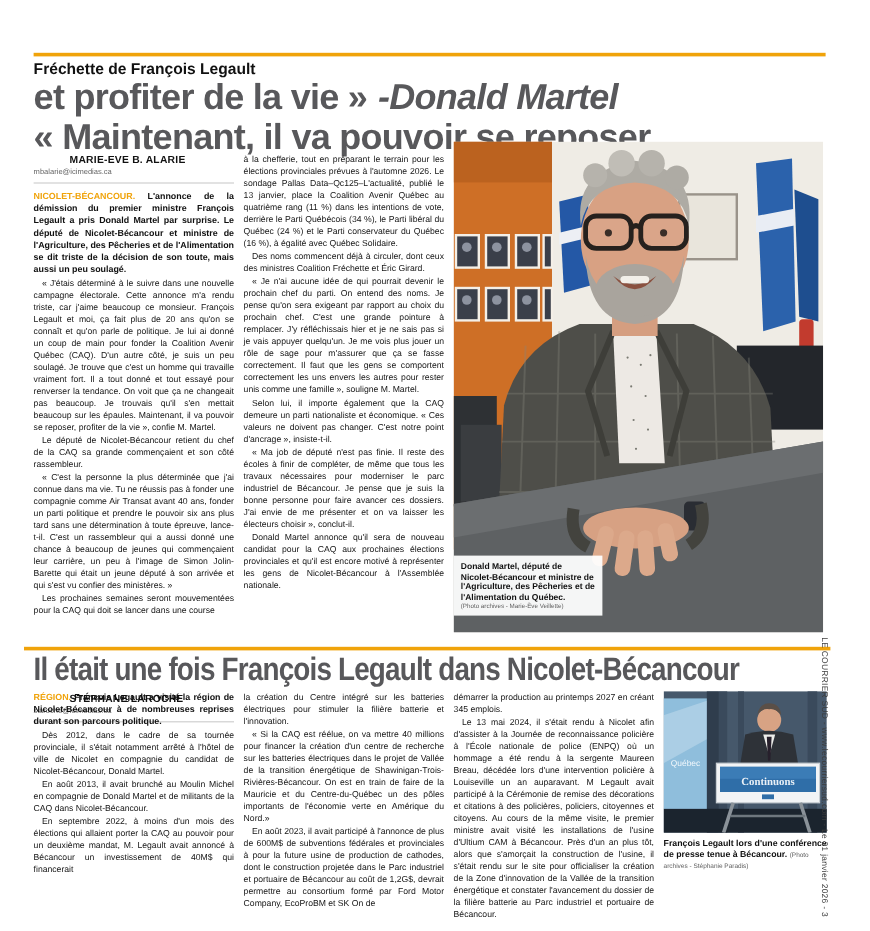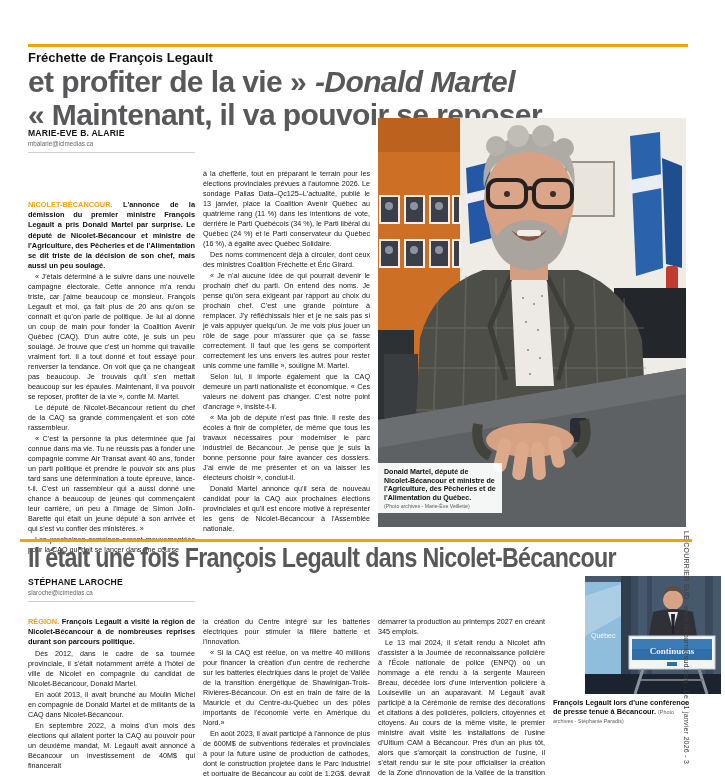--- a/index.html
+++ b/index.html
@@ -8,35 +8,35 @@
   .accent-rule{position:absolute;height:3px;background:#F0A30A;}
   .rule-top{left:28px;top:44px;width:660px;}
   .rule-mid{left:20px;top:539px;width:672px;}
   .kicker{position:absolute;left:28px;top:50px;font-size:13px;font-weight:bold;color:#111;}
   .headline{position:absolute;left:28px;top:65px;margin:0;font-size:30px;line-height:33px;
             font-weight:bold;color:#58585B;letter-spacing:-0.6px;white-space:nowrap;}
   .headline .attr{font-style:italic;margin-left:9px;}
   .byline-block{position:absolute;width:167px;}
   .bb-top{left:28px;top:128px;}
   .bb-bottom{left:28px;top:577px;}
-  .byline{font-size:8.6px;font-weight:bold;letter-spacing:0.2px;color:#111;}
+  .byline{font-size:8.6px;font-weight:bold;letter-spacing:0.2px;color:#111;margin-left:30px;}
   .email{font-size:6.3px;color:#666;margin-top:2px;}
   .byline-sep{border:0;border-top:1px solid #cfcfcf;margin:5px 0 0;}
-  .col{position:absolute;width:167px;margin-top:41px;}
+  .col{position:absolute;width:167px;}
   .col p{margin:0 0 1px;font-size:7.2px;line-height:10px;text-align:justify;
          text-indent:7px;color:#161616;}
   .col p.cont,.col p.lead{text-indent:0;}
   .col p.lead{font-weight:bold;font-size:7.4px;line-height:10.2px;color:#101010;}
   .loc-tag{color:#F0A30A;font-weight:bold;}
   .c1{left:28px;top:159px;}
   .c2{left:203px;top:128px;}
   .bc1{left:28px;top:576px;}
   .bc2{left:203px;top:576px;}
   .bc3{left:378px;top:576px;}
-  figure{margin:0;padding-left:32px;}
+  figure{margin:0;}
   .photo-martel{position:absolute;left:378px;top:118px;width:308px;height:409px;}
   .photo-martel svg{position:absolute;left:0;top:0;}
   .caption-box{position:absolute;left:0;bottom:14px;width:112px;background:rgba(255,255,255,0.94);
                padding:5px 6px 4px;}
   .caption-bold{font-size:7.1px;line-height:8.6px;font-weight:bold;color:#101010;}
   .credit{font-size:5.2px;line-height:6.5px;color:#5d5d5d;font-weight:normal;}
   .headline2{position:absolute;left:28px;top:543px;margin:0;font-size:27px;font-weight:bold;
              color:#58585B;letter-spacing:-0.8px;white-space:nowrap;
              transform:scaleX(0.86);transform-origin:left top;}
   .photo-legault{position:absolute;left:553px;top:576px;width:152px;height:118px;}
@@ -59,21 +59,21 @@
     <span style="display:block">« Maintenant, il va pouvoir se reposer</span>
   </h1>
 
   <div class="byline-block bb-top">
     <div class="byline">MARIE-EVE B. ALARIE</div>
     <div class="email">mbalarie@icimedias.ca</div>
     <hr class="byline-sep">
   </div>
 
   <div class="col c1">
-    <p class="lead"><span class="loc-tag">NICOLET-BÉCANCOUR.</span> <span>L'annonce de la démission du premier ministre François Legault a pris Donald Martel par surprise. Le député de Nicolet-Bécancour et ministre de l'Agriculture, des Pêcheries et de l'Alimentation se dit triste de la décision de son chef, mais aussi un peu soulagé.</span></p>
+    <p class="lead"><span class="loc-tag">NICOLET-BÉCANCOUR.</span> <span>L'annonce de la démission du premier ministre François Legault a pris Donald Martel par surprise. Le député de Nicolet-Bécancour et ministre de l'Agriculture, des Pêcheries et de l'Alimentation se dit triste de la décision de son toute, mais aussi un peu soulagé.</span></p>
     <p>« J'étais déterminé à le suivre dans une nouvelle campagne électorale. Cette annonce m'a rendu triste, car j'aime beaucoup ce monsieur. François Legault et moi, ça fait plus de 20 ans qu'on se connaît et qu'on parle de politique. Je lui ai donné un coup de main pour fonder la Coalition Avenir Québec (CAQ). D'un autre côté, je suis un peu soulagé. Je trouve que c'est un homme qui travaille vraiment fort. Il a tout donné et tout essayé pour renverser la tendance. On voit que ça ne changeait pas beaucoup. Je trouvais qu'il s'en mettait beaucoup sur les épaules. Maintenant, il va pouvoir se reposer, profiter de la vie », confie M. Martel.</p>
     <p>Le député de Nicolet-Bécancour retient du chef de la CAQ sa grande commençaient et son côté rassembleur.</p>
     <p>« C'est la personne la plus déterminée que j'ai connue dans ma vie. Tu ne réussis pas à fonder une compagnie comme Air Transat avant 40 ans, fonder un parti politique et prendre le pouvoir six ans plus tard sans une détermination à toute épreuve, lance-t-il. C'est un rassembleur qui a aussi donné une chance à beaucoup de jeunes qui commençaient leur carrière, un peu à l'image de Simon Jolin-Barette qui était un jeune député à son arrivée et qui s'est vu confier des ministères. »</p>
     <p>Les prochaines semaines seront mouvementées pour la CAQ qui doit se lancer dans une course</p>
   </div>
 
   <div class="col c2">
     <p class="cont">à la chefferie, tout en préparant le terrain pour les élections provinciales prévues à l'automne 2026. Le sondage Pallas Data–Qc125–L'actualité, publié le 13 janvier, place la Coalition Avenir Québec au quatrième rang (11 %) dans les intentions de vote, derrière le Parti Québécois (34 %), le Parti libéral du Québec (24 %) et le Parti conservateur du Québec (16 %), à égalité avec Québec Solidaire.</p>
     <p>Des noms commencent déjà à circuler, dont ceux des ministres Coalition Fréchette et Éric Girard.</p>
     <p>« Je n'ai aucune idée de qui pourrait devenir le prochain chef du parti. On entend des noms. Je pense qu'on sera exigeant par rapport au choix du prochain chef. C'est une grande pointure à remplacer. J'y réfléchissais hier et je ne sais pas si je vais appuyer quelqu'un. Je me vois plus jouer un rôle de sage pour m'assurer que ça se fasse correctement. Il faut que les gens se comportent correctement les uns envers les autres pour rester unis comme une famille », souligne M. Martel.</p>

